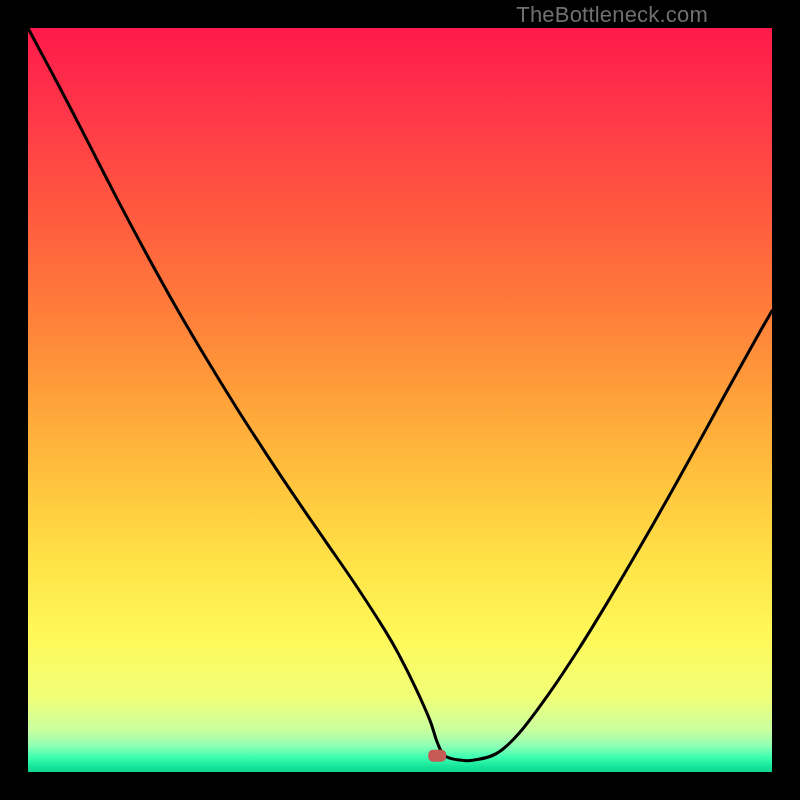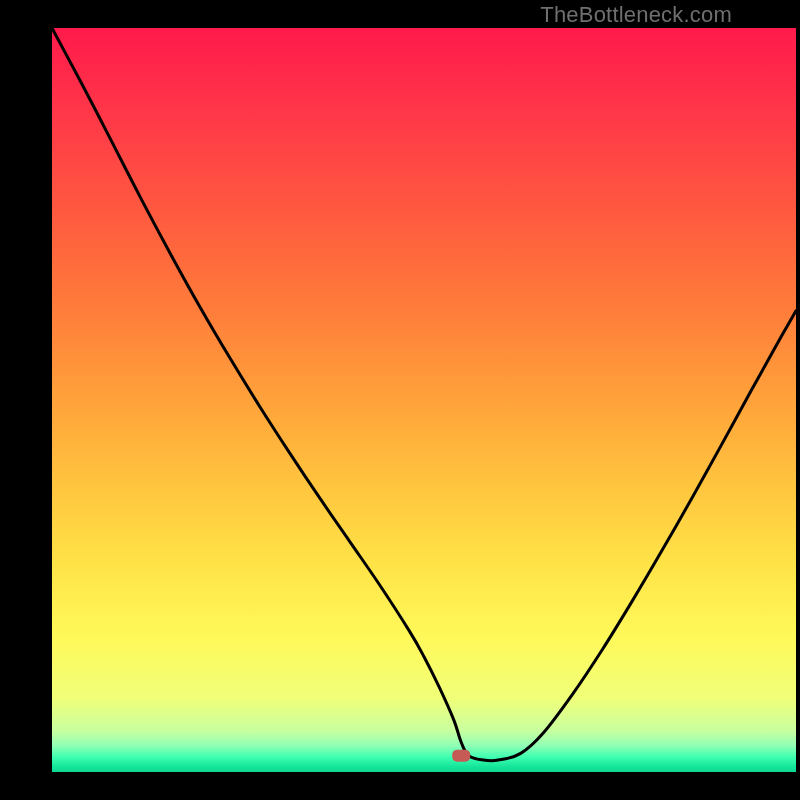--- a/index.html
+++ b/index.html
@@ -11,21 +11,20 @@
     overflow: hidden;
     font-family: Arial, Helvetica, sans-serif;
   }
   .frame {
     position: absolute;
     left: 0;
     top: 0;
     width: 724px;
     height: 800px;
     background: #000;
-    margin-left: 24px;
   }
   .watermark {
     position: absolute;
     top: 2px;
     right: 16px;
     color: #6f6f6f;
     font-size: 22px;
     font-weight: 500;
     letter-spacing: 0.2px;
     user-select: none;

